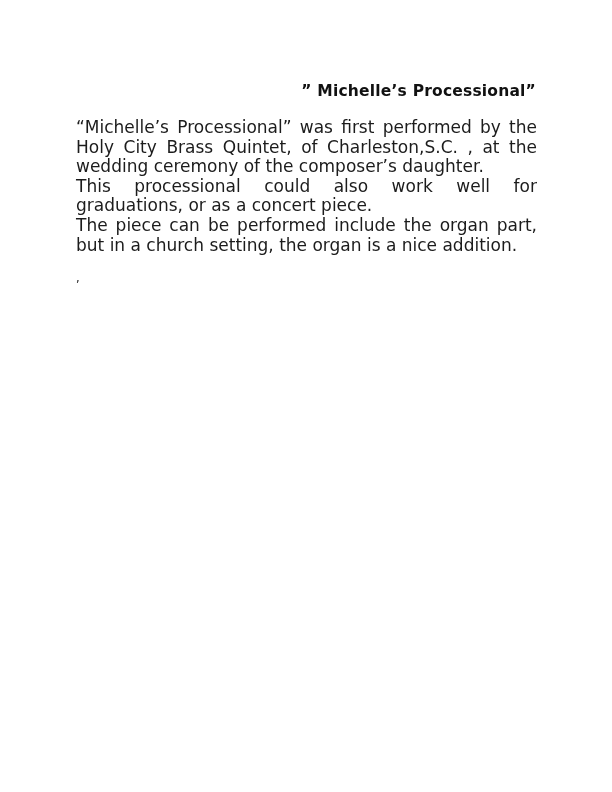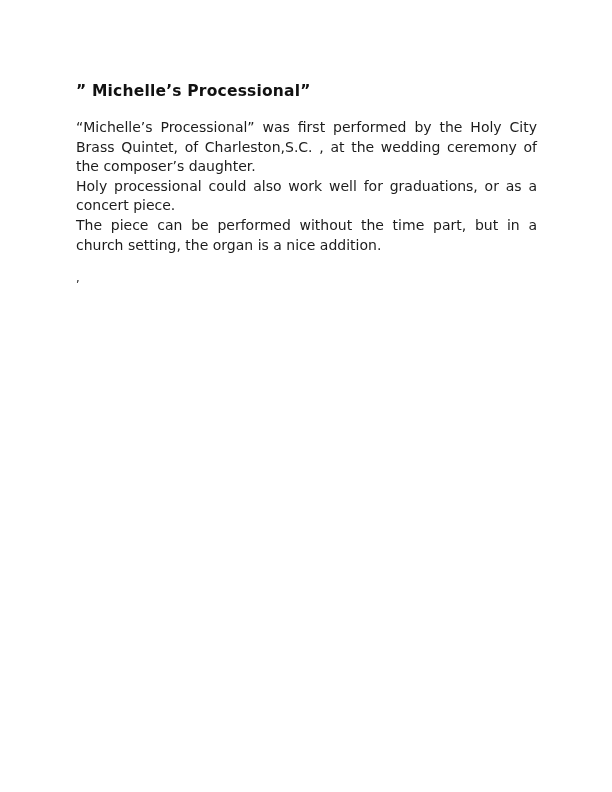--- a/index.html
+++ b/index.html
@@ -18,34 +18,34 @@
     position: relative;
     width: 612px;
     height: 792px;
     box-sizing: border-box;
   }
   .doc-title {
     position: absolute;
     left: 76px;
     top: 82px;
     width: 460px;
-    text-align: left;
+    text-align: right;
     font-size: 15.5px;
     font-weight: bold;
     letter-spacing: 0.2px;
     color: #111111;
   }
   .body-block {
     position: absolute;
     left: 76px;
     top: 118px;
     width: 461px;
   }
   .para {
-    font-size: 14px;
+    font-size: 17px;
     line-height: 19.6px;
     color: #1c1c1c;
     text-align: justify;
     margin: 0 0 0 0;
     hyphens: none;
   }
   .trailing-comma {
     font-size: 11.4px;
     line-height: 19.6px;
     color: #1c1c1c;
@@ -54,18 +54,18 @@
 </style>
 </head>
 <body>
 
 <div class="page">
 
   <div class="doc-title">” Michelle’s  Processional”</div>
 
   <div class="body-block">
     <p class="para">“Michelle’s Processional” was first performed by the Holy City Brass Quintet, of Charleston,S.C. , at the wedding ceremony of the composer’s daughter.</p>
-    <p class="para">Holy processional could also work well for graduations, or as a concert piece.</p>
-    <p class="para">The piece can be performed without the time part, but in a church setting, the organ is a nice addition.</p>
+    <p class="para">This processional could also work well for graduations, or as a concert piece.</p>
+    <p class="para">The piece can be performed include the organ part, but in a church setting, the organ is a nice addition.</p>
     <div class="trailing-comma">,</div>
   </div>
 
 </div>
 
 </body></html>

